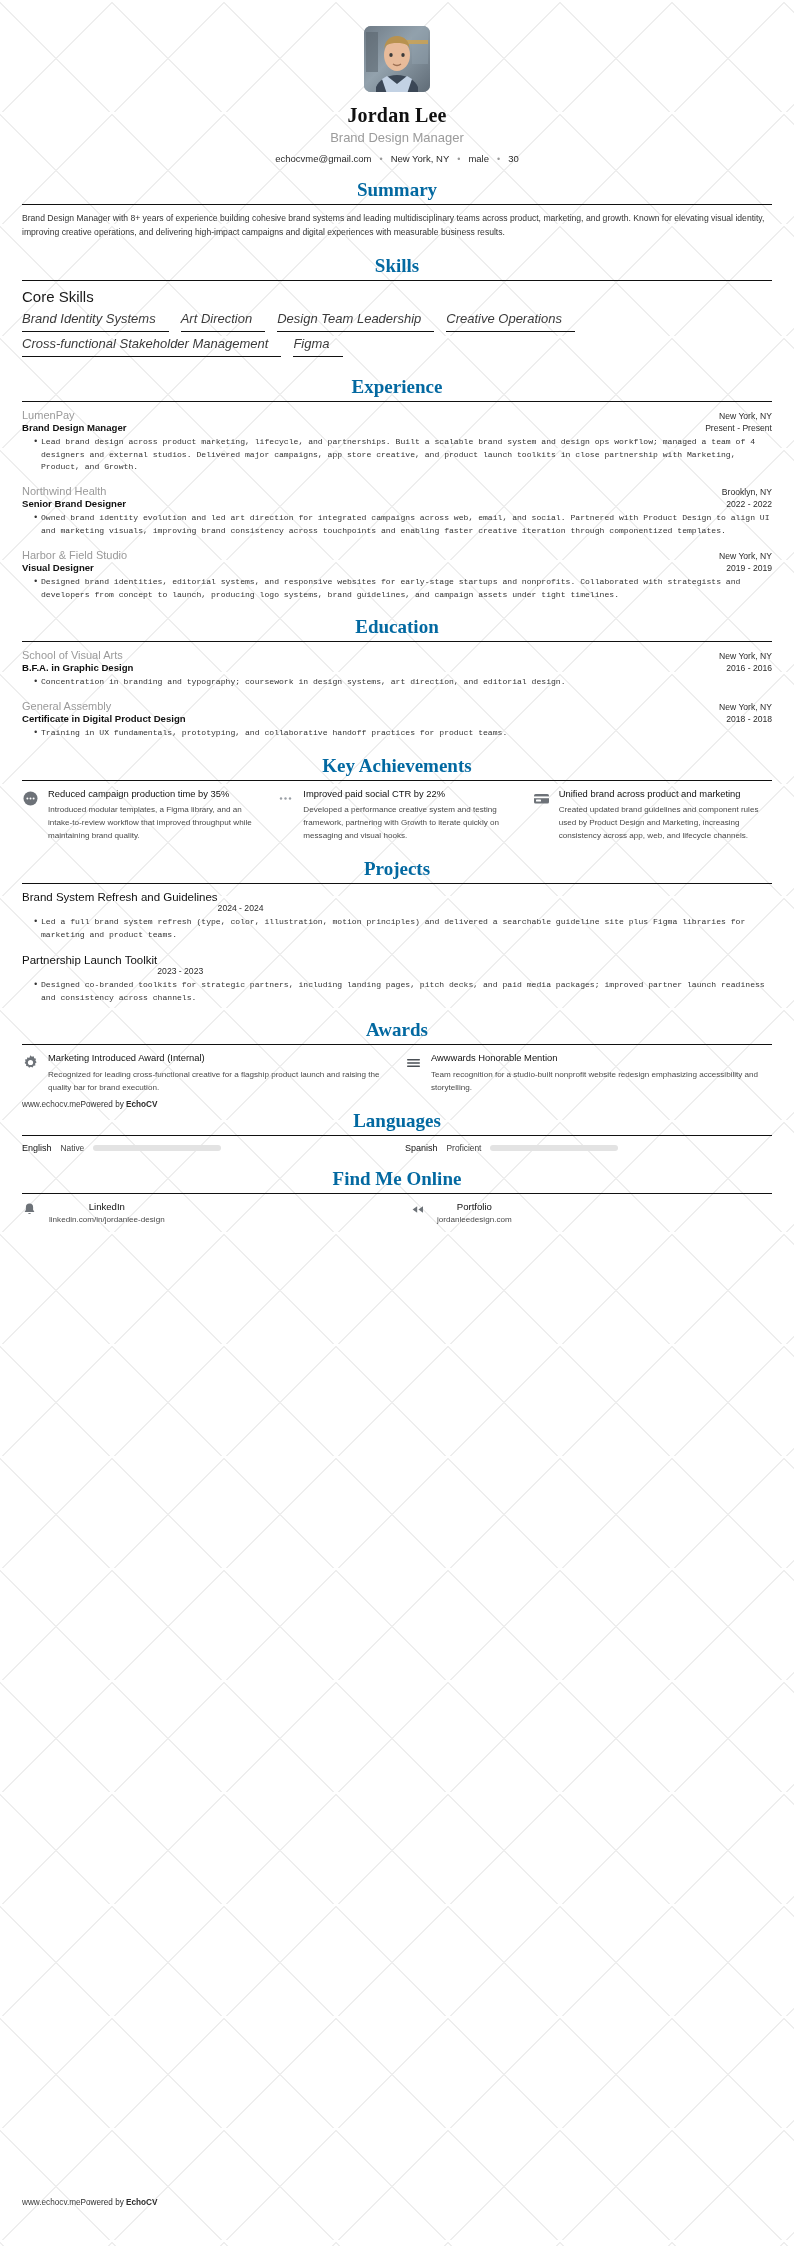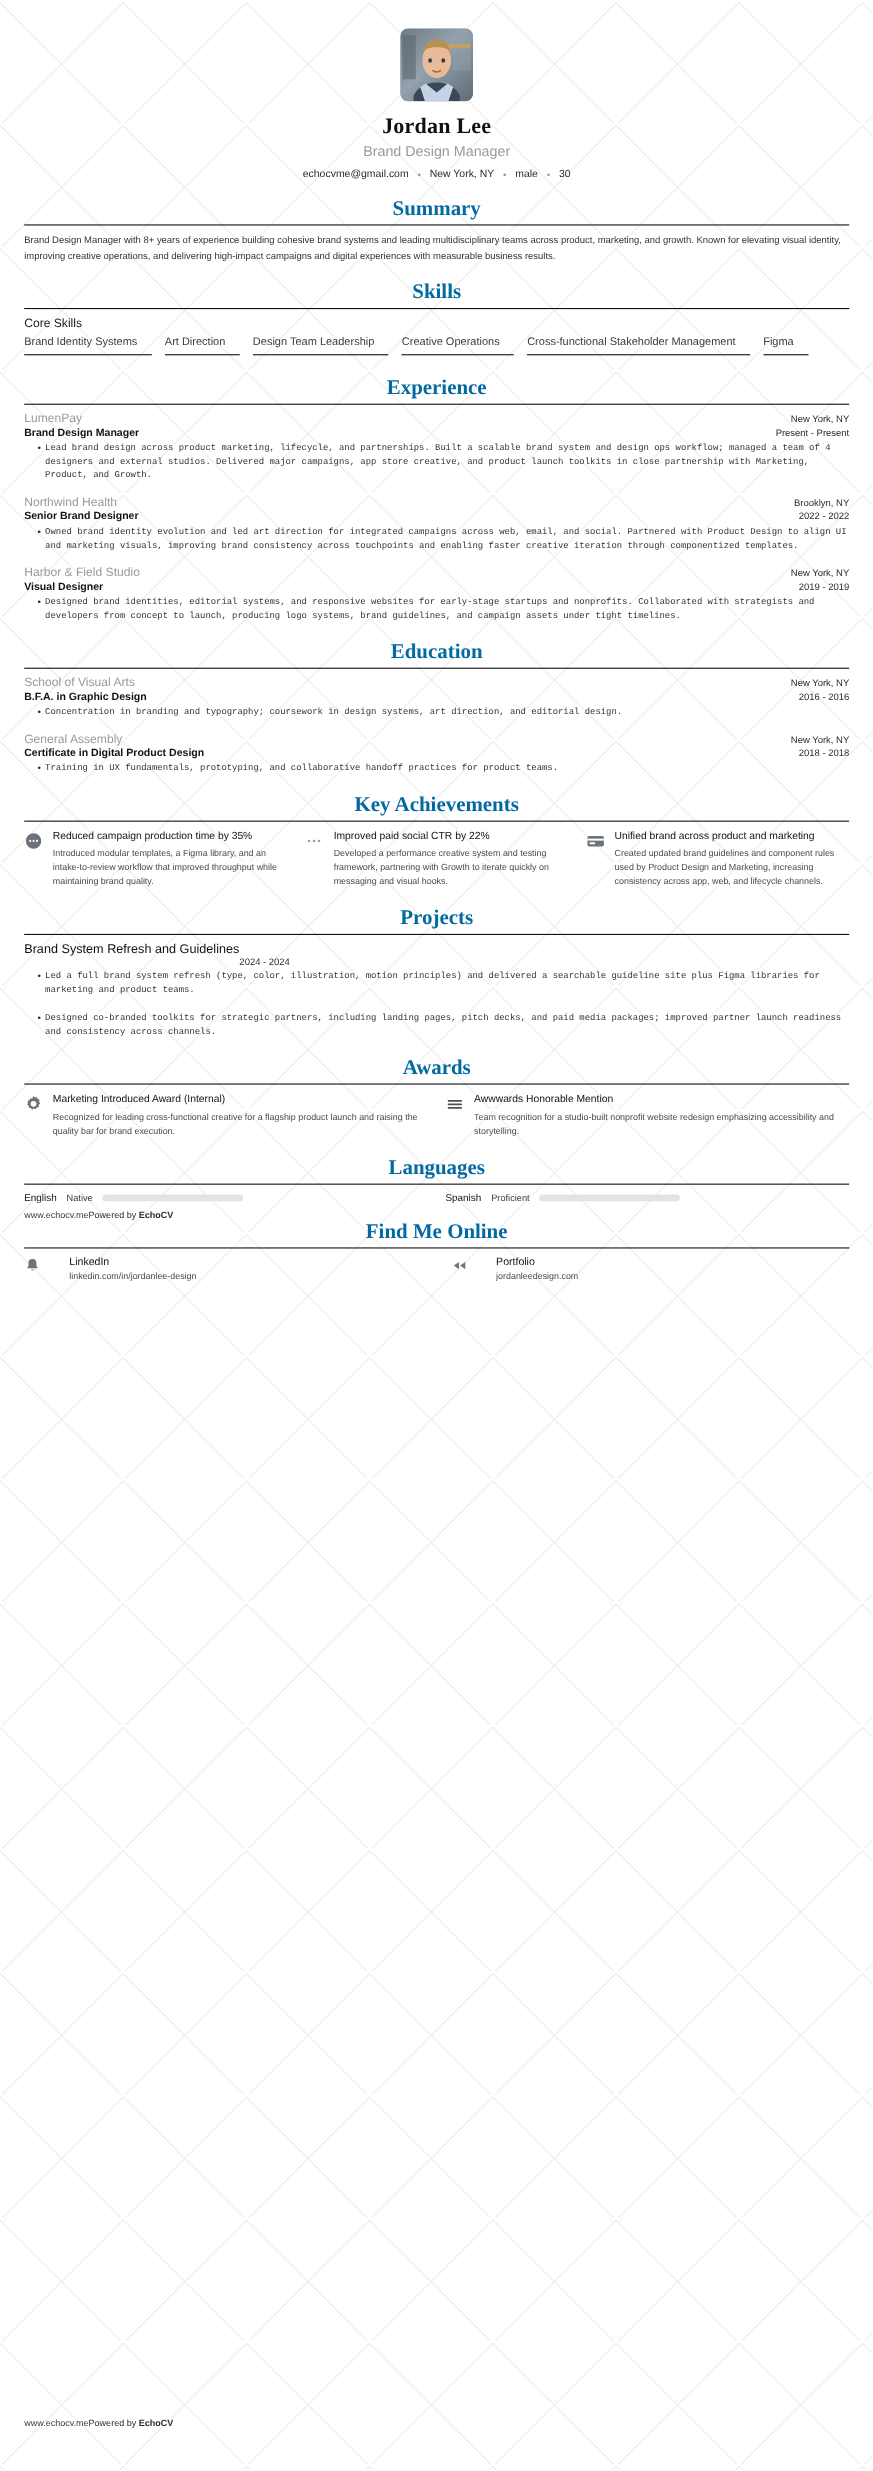--- a/index.html
+++ b/index.html
@@ -93,38 +93,39 @@
   
   .summary-text {
     font-size: 8.6px;
     line-height: 1.62;
     color: #333;
     text-align: left;
   }
 
   
   .skills-group-title {
-    font-size: 11px;
+    font-size: 15px;
     color: #1a1a1a;
     margin-bottom: 6px;
   }
   .skills-row {
     display: flex;
     flex-wrap: wrap;
     align-items: flex-start;
     gap: 0;
   }
   .skill-chip {
-    font-size: 10px;
+    font-size: 13px;
     color: #3b3b3b;
     padding: 0 13px 5px 0;
     border-bottom: 1.4px solid #111;
     margin-right: 12px;
     margin-bottom: 4px;
     white-space: nowrap;
+    font-style: italic;
   }
 
   
   .entry { margin-bottom: 11px; }
   .entry-top {
     display: flex;
     justify-content: space-between;
     align-items: baseline;
   }
   .entry-org {
@@ -260,22 +261,23 @@
 
   
   .links-grid {
     display: grid;
     grid-template-columns: 1fr 1fr;
     gap: 0 26px;
     margin-top: 4px;
   }
   .link-item {
     display: flex;
-    gap: 26px;
+    gap: 12px;
     align-items: flex-start;
+    text-align: center;
   }
   .link-icon {
     width: 15px; height: 15px;
     flex: 0 0 15px;
     display: flex; align-items: center; justify-content: center;
     color: #6d7278;
     margin-top: 1px;
   }
   .link-label { font-size: 9.6px; color: #111; }
   .link-url { font-size: 8.1px; color: #4a4a4a; margin-top: 3px; }
@@ -492,20 +494,24 @@
           <div class="project">
             <div class="project-head">
               <span class="project-name">Brand System Refresh and Guidelines</span>
               <span class="project-dates">2024 - 2024</span>
             </div>
             <ul class="bullets">
               <li>Led a full brand system refresh (type, color, illustration, motion principles) and delivered a searchable guideline site plus Figma libraries for marketing and product teams.</li>
             </ul>
           </div>
           <div class="project">
+            <div class="project-head">
+              <span class="project-name">Partnership Launch Toolkit</span>
+              <span class="project-dates">2023 - 2023</span>
+            </div>
             <ul class="bullets">
               <li>Designed co-branded toolkits for strategic partners, including landing pages, pitch decks, and paid media packages; improved partner launch readiness and consistency across channels.</li>
             </ul>
           </div>
         </div>
     </div>
 
     <div class="section">
       <div class="section-title">Awards</div>
       <div class="section-rule"></div>

